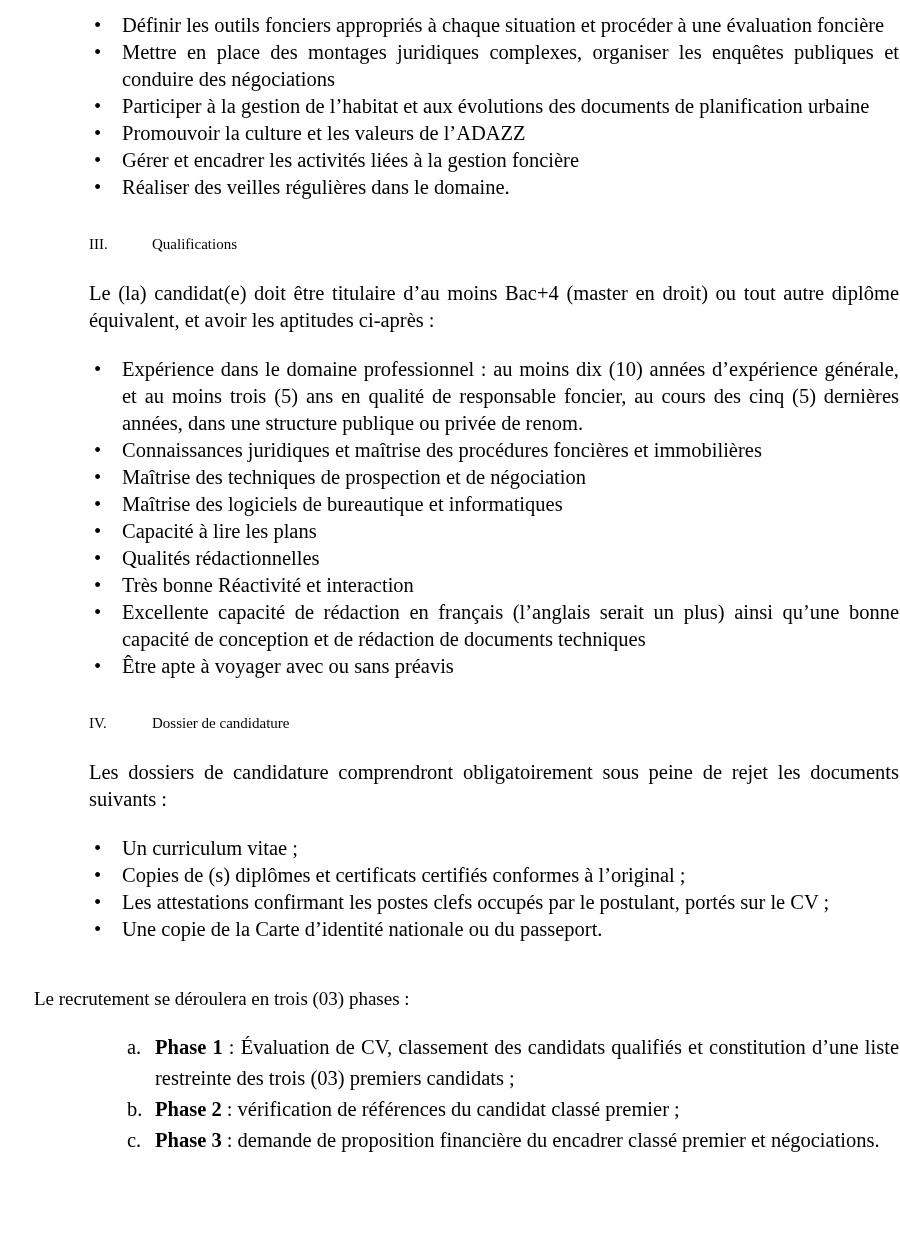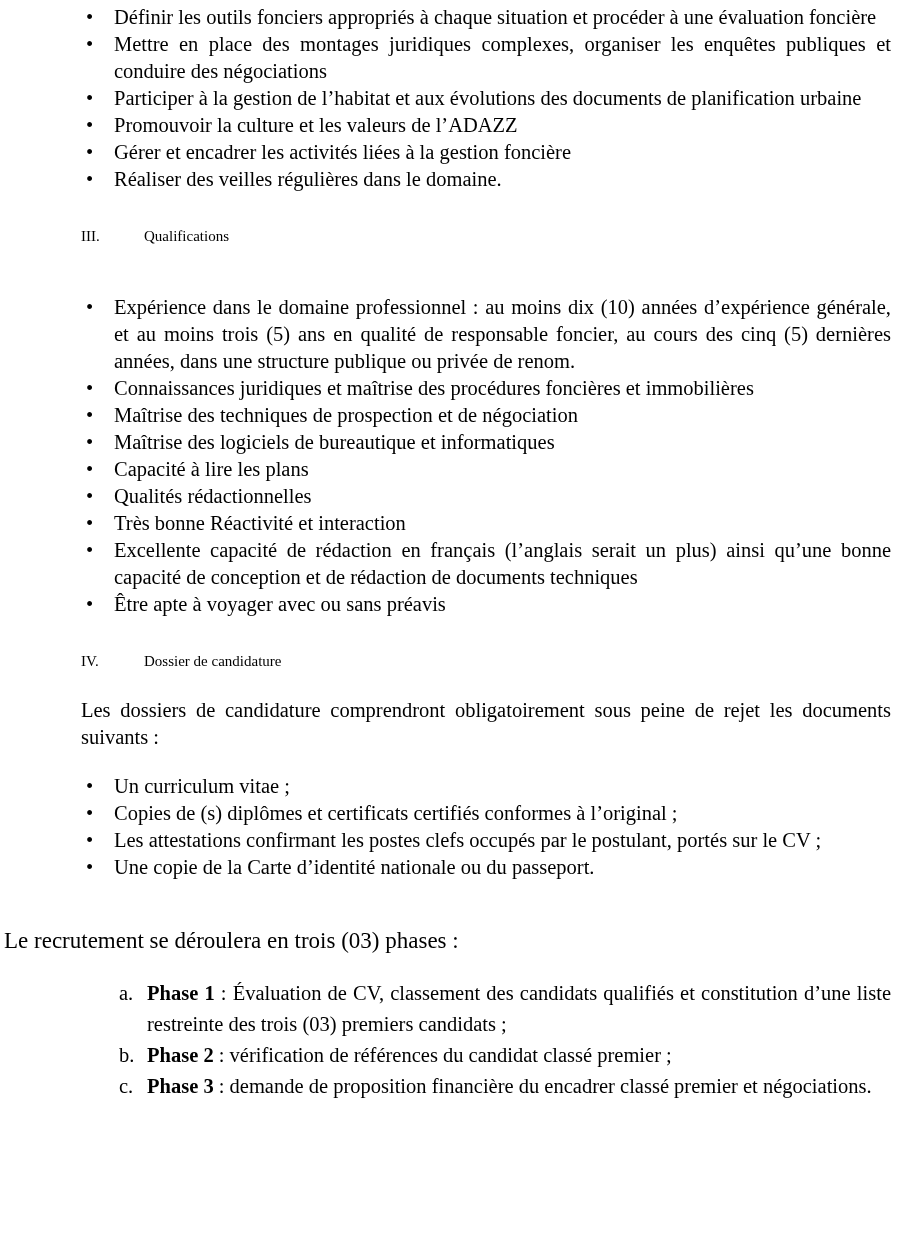--- a/index.html
+++ b/index.html
@@ -14,21 +14,21 @@
     overflow: hidden;
     font-family: "Liberation Serif", "DejaVu Serif", serif;
     color: #000000;
     -webkit-font-smoothing: antialiased;
   }
   .page {
     position: relative;
     width: 900px;
     height: 1256px;
     box-sizing: border-box;
-    padding: 4px;
+    padding: 12px;
   }
 
   
   .text-col {
     margin-left: 77px;
     margin-right: 13px;
     width: 810px;
   }
 
   .para {
@@ -72,21 +72,22 @@
     left: 5px;                   
     top: 0;
     font-size: 20.5px;
     line-height: 27px;
   }
   
   ul.bullets > li > span { display: inline; }
 
   
   .phases-intro {
-    font-size: 23px;
+    margin-left: 22px;
+    font-size: 19px;
     line-height: 29px;
   }
   ol.letters {
     list-style: none;
     margin: 0;
     padding: 0;
     margin-left: 115px;          
     width: 772px;
   }
   ol.letters > li {
@@ -125,20 +126,21 @@
     </ul>
   </div>
 
   <div class="gap-lg"></div>
 
   <div class="text-col">
     <p class="heading"><span class="num">III.</span><span>Qualifications</span></p>
 
     <div class="gap-md"></div>
 
+    <p class="para">Le (la) candidat(e) doit être titulaire d’au moins Bac+4 (master en droit) ou tout autre diplôme équivalent, et avoir les aptitudes ci-après :</p>
 
     <div class="gap-md"></div>
 
     <ul class="bullets">
       <li><span>Expérience dans le domaine professionnel : au moins dix (10) années d’expérience générale, et au moins trois (5) ans en qualité de responsable foncier, au cours des cinq (5) dernières années, dans une structure publique ou privée de renom.</span></li>
       <li><span>Connaissances juridiques et maîtrise des procédures foncières et immobilières</span></li>
       <li><span>Maîtrise des techniques de prospection et de négociation</span></li>
       <li><span>Maîtrise des logiciels de bureautique et informatiques</span></li>
       <li><span>Capacité à lire les plans</span></li>
       <li><span>Qualités rédactionnelles</span></li>

